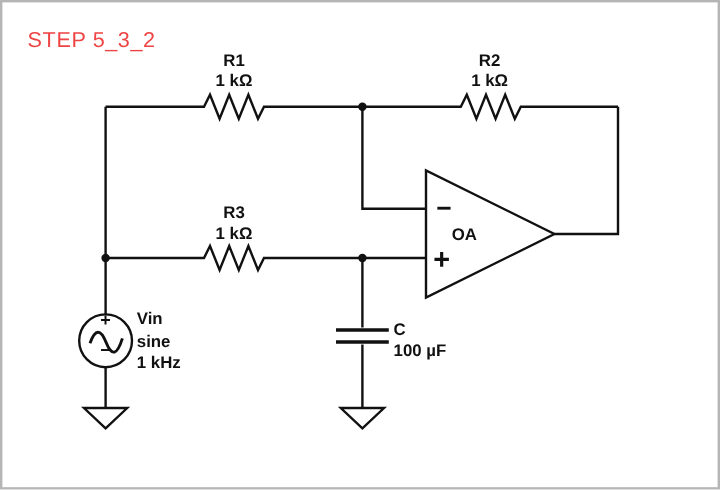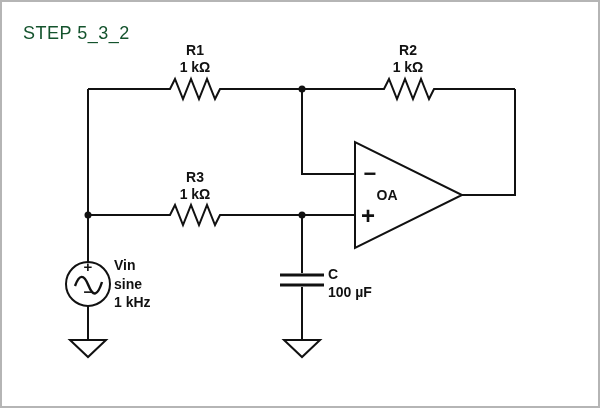--- a/index.html
+++ b/index.html
@@ -1,20 +1,20 @@
 <!DOCTYPE html>
 <html><head>
 <meta charset="utf-8">
 <style>
   html,body{margin:0;padding:0;background:#e8e8e8;}
   .frame{position:relative;width:600px;height:408px;box-sizing:border-box;
          border:2px solid #b5b5b5;background:#ffffff;overflow:hidden;
          font-family:"Liberation Sans", sans-serif;}
   .title{position:absolute;left:21px;top:22px;font-size:18px;line-height:18px;
-         color:#14532d;letter-spacing:.5px;}
+         color:#ef4444;letter-spacing:.5px;}
   svg{position:absolute;left:0;top:0;}
   .w{stroke:#111111;stroke-width:2;fill:none;}
   .w3{stroke:#111111;stroke-width:3;fill:none;}
   .sine{stroke:#111111;stroke-width:2.4;fill:none;}
   .dot{fill:#111111;stroke:none;}
   text{font-family:"Liberation Sans", sans-serif;font-weight:bold;fill:#111111;}
   .lbl{font-size:14px;}
   .mid{text-anchor:middle;}
   .sgn{font-size:15px;text-anchor:middle;}
   .opminus{font-size:22px;text-anchor:middle;}

